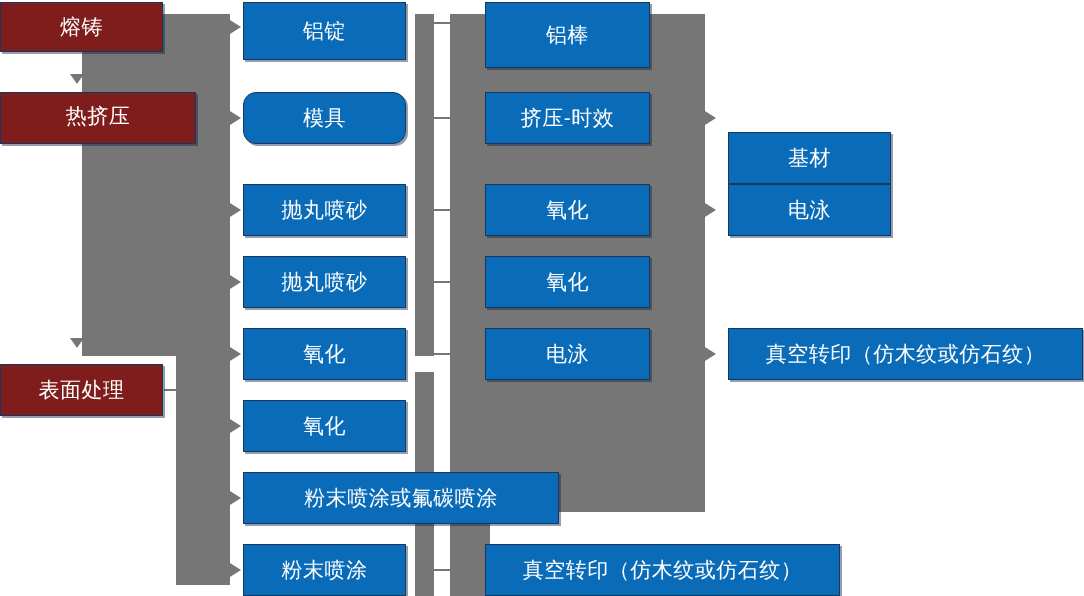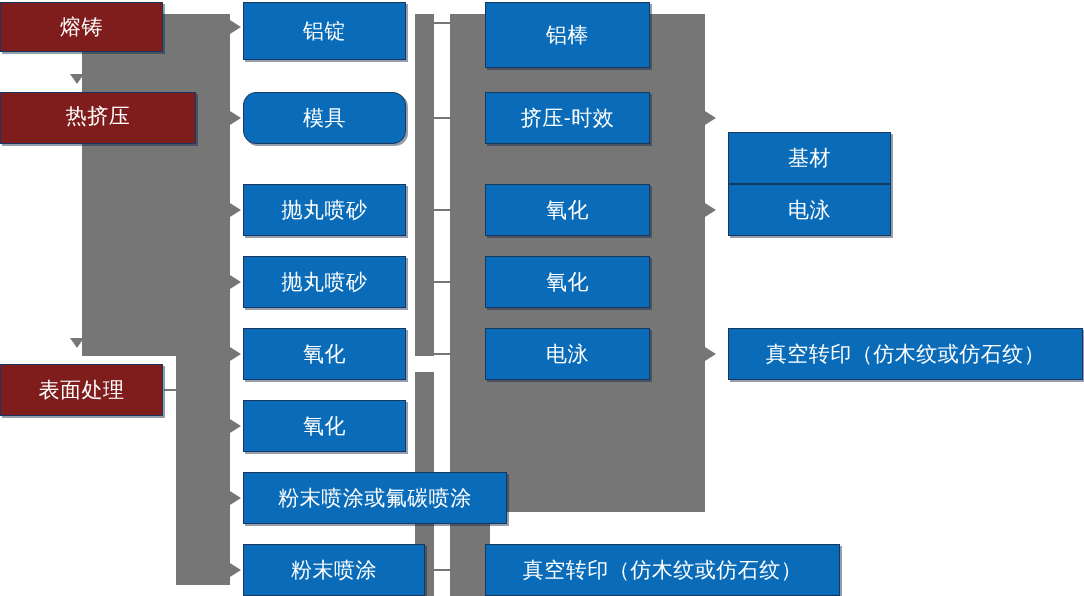--- a/index.html
+++ b/index.html
@@ -135,24 +135,24 @@
   </div>
   <div class="box bright" style="left:243px; top:256px; width:163px; height:52px;">
     <span class="label">抛丸喷砂</span>
   </div>
   <div class="box bright" style="left:243px; top:328px; width:163px; height:52px;">
     <span class="label">氧化</span>
   </div>
   <div class="box bright" style="left:243px; top:400px; width:163px; height:52px;">
     <span class="label">氧化</span>
   </div>
-  <div class="box bright" style="left:243px; top:472px; width:264px; height:52px;">
+  <div class="box bright" style="left:243px; top:472px; width:316px; height:52px;">
     <span class="label">粉末喷涂或氟碳喷涂</span>
   </div>
-  <div class="box bright" style="left:243px; top:544px; width:182px; height:52px;">
+  <div class="box bright" style="left:243px; top:544px; width:163px; height:52px;">
     <span class="label">粉末喷涂</span>
   </div>
 
   <div class="box bright" style="left:485px; top:2px; width:165px; height:66px;">
     <span class="label">铝棒</span>
   </div>
   <div class="box bright" style="left:485px; top:92px; width:165px; height:52px;">
     <span class="label">挤压-时效</span>
   </div>
   <div class="box bright" style="left:485px; top:184px; width:165px; height:52px;">

